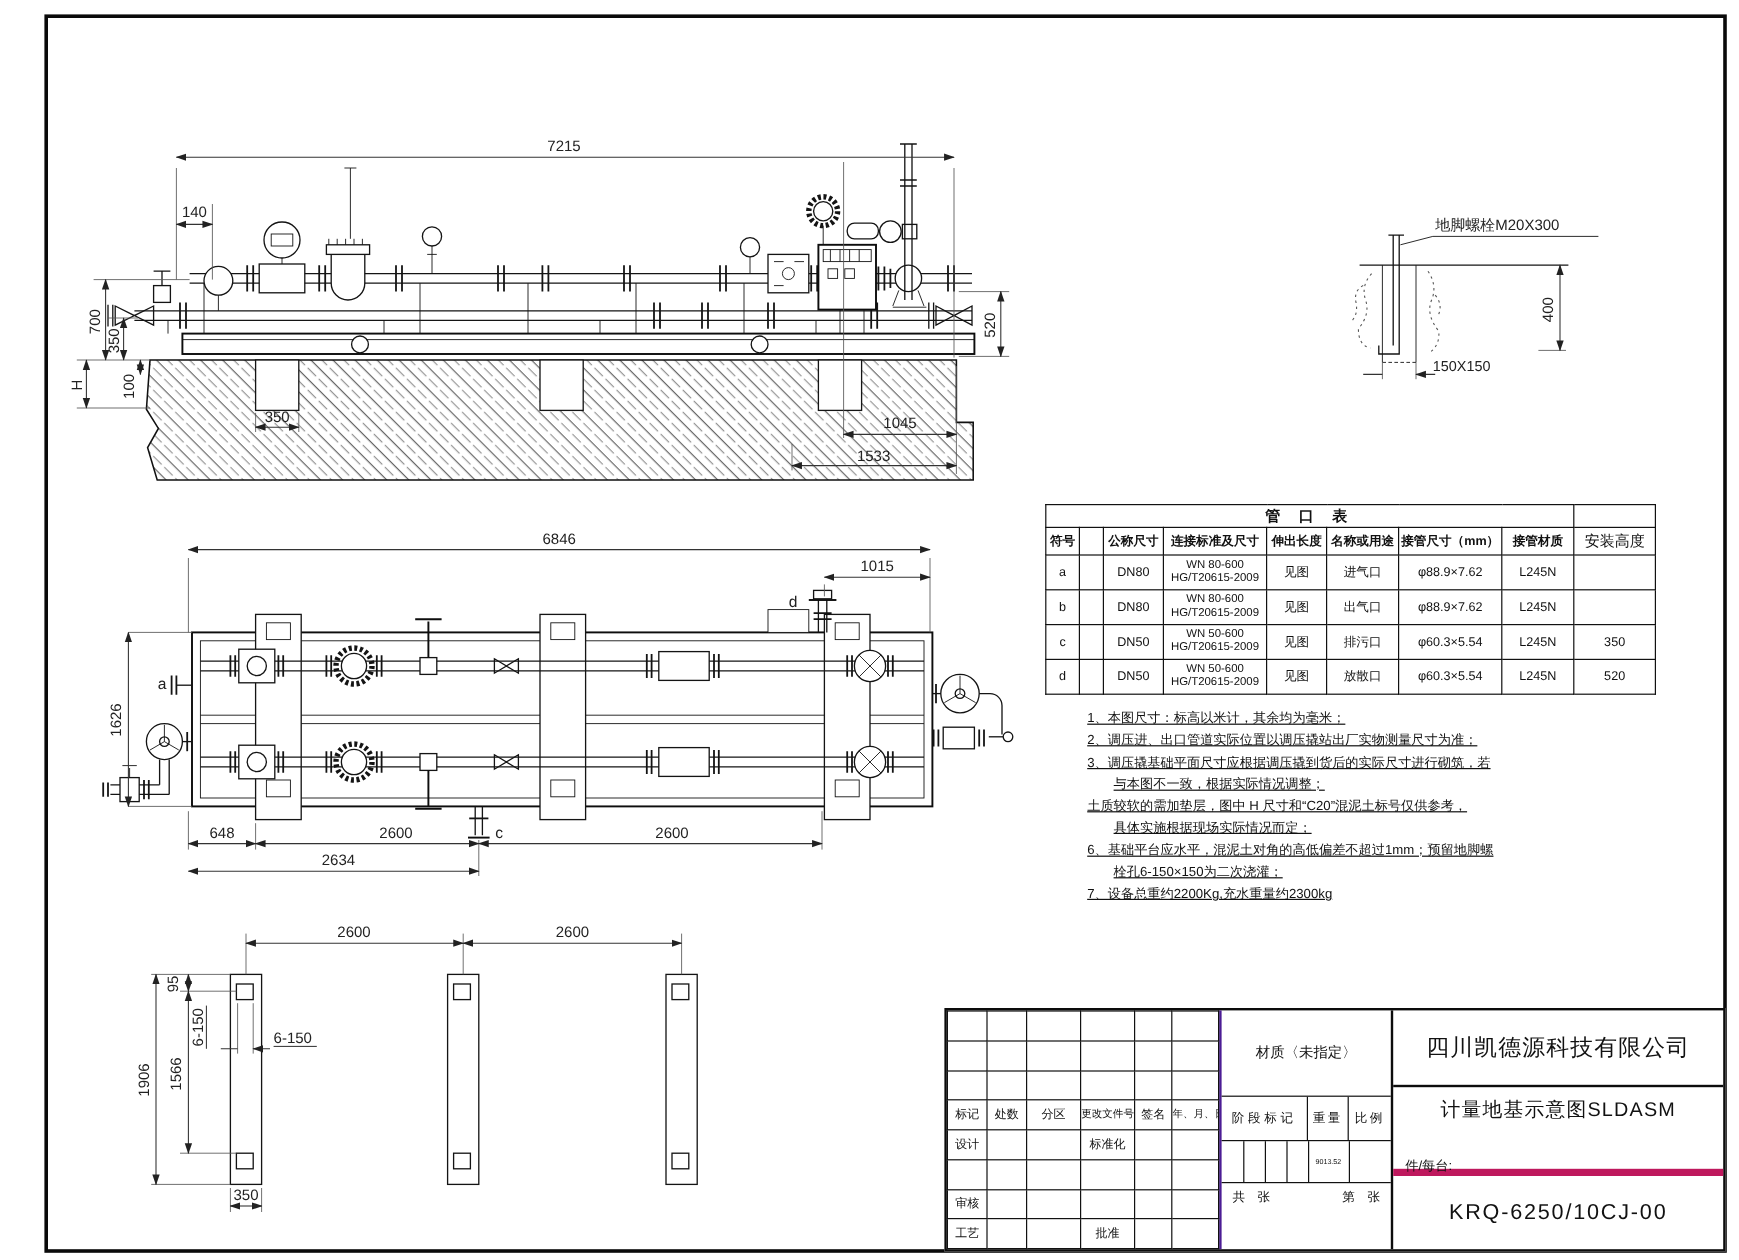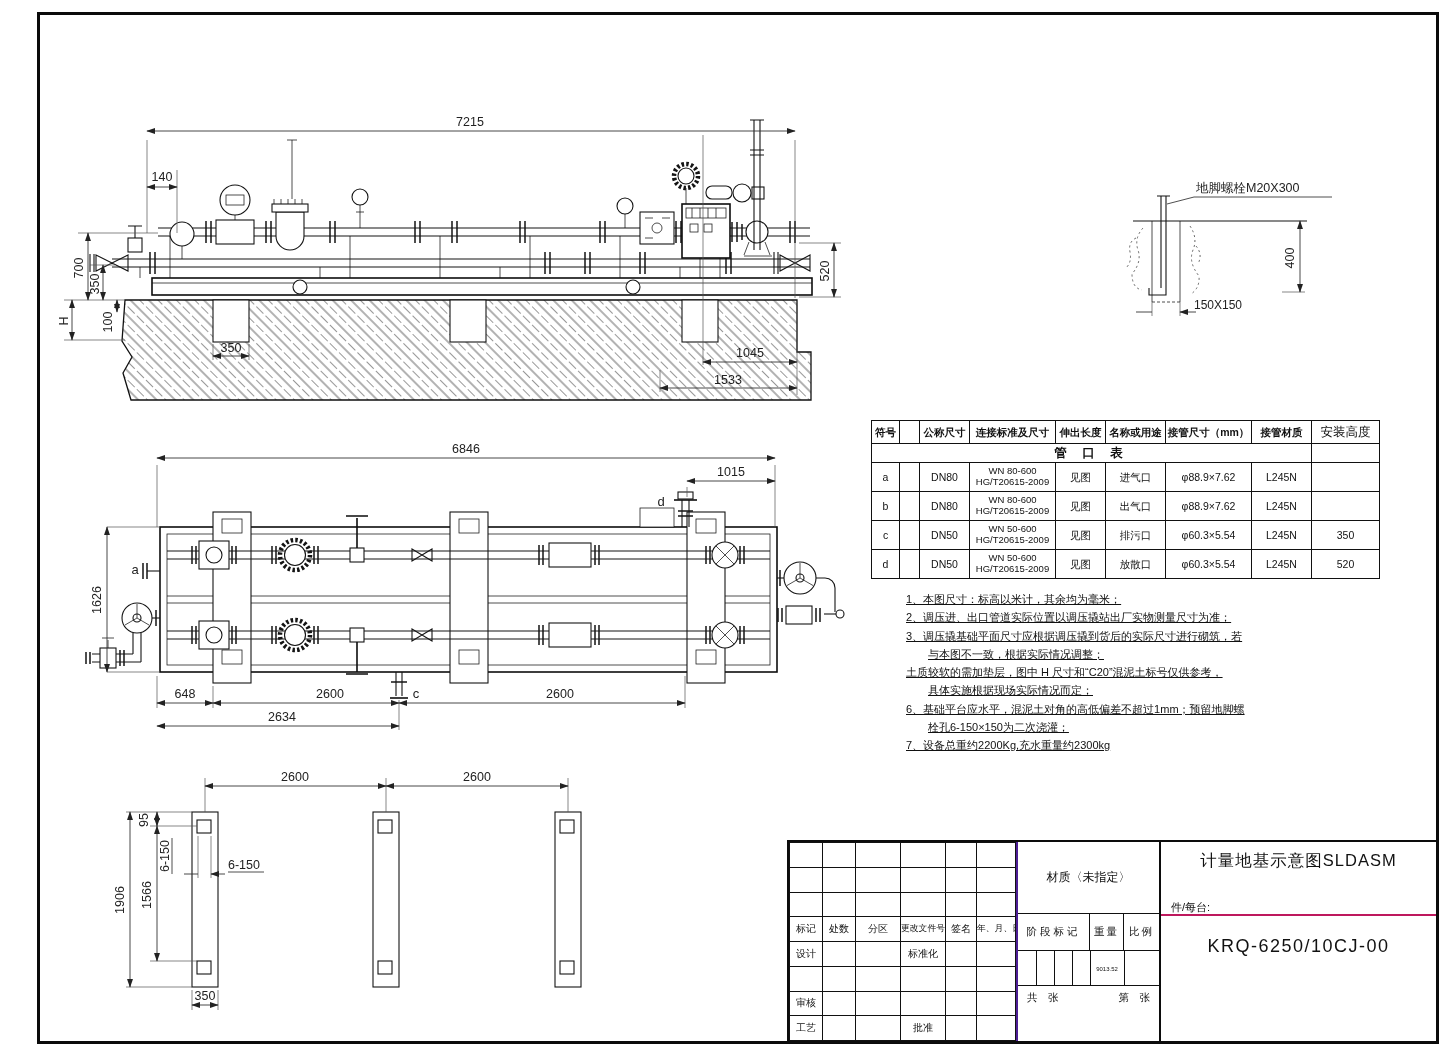--- a/index.html
+++ b/index.html
@@ -31,21 +31,21 @@
   .stage-row>div{display:flex;align-items:center;justify-content:center;font-size:10.5px;box-sizing:border-box;}
   .c-stage{width:72px;border-right:1px solid #111;letter-spacing:3px;}
   .c-weight{width:34px;border-right:1px solid #111;letter-spacing:2px;}
   .c-scale{flex:1;letter-spacing:2px;}
   .small-row{height:35px;border-bottom:1.6px solid #111;position:relative;box-sizing:border-box;}
   .small-row .vl{position:absolute;top:0;bottom:0;width:0;border-left:1px solid #111;}
   .small-row .wv{position:absolute;left:72px;width:34px;top:0;bottom:0;display:flex;align-items:center;justify-content:center;font-size:7px;transform:scale(.85);}
   .sheets-row{height:24px;display:flex;align-items:center;justify-content:space-between;padding:0 9px;font-size:10.5px;box-sizing:border-box;}
   #tb-right{position:absolute;left:372px;top:0;right:0;height:100%;}
   .company{height:64px;border-bottom:2px solid #0c0c0c;display:flex;align-items:center;justify-content:center;font-size:19px;letter-spacing:1px;box-sizing:border-box;}
-  .dtitle{height:74px;border-bottom:2px solid #be185d;box-sizing:border-box;padding:8px 10px 0 10px;}
+  .dtitle{height:74px;border-bottom:6px solid #be185d;box-sizing:border-box;padding:8px 10px 0 10px;}
   .dtitle .t1{font-size:16.5px;text-align:center;letter-spacing:1px;}
   .dtitle .t2{font-size:11px;margin-top:28px;}
   .dno{height:61px;display:flex;align-items:center;justify-content:center;font-size:18px;letter-spacing:1.5px;font-family:"Liberation Sans",sans-serif;}
 </style>
 </head>
 <body>
 
 
 
 <svg id="dwg" width="1449" height="1050" viewBox="0 0 1449 1050">
@@ -382,34 +382,34 @@
         <col style="width:20px">
         <col style="width:50px">
         <col style="width:86px">
         <col style="width:50px">
         <col style="width:60px">
         <col style="width:86px">
         <col style="width:60px">
         <col>
       </colgroup>
     <tbody>
-        <tr style="height:23px">
+        <tr style="height:19px">
+      <td class="ttl" colspan="8">管 口 表</td>
+      <td></td>
+    </tr>
+    <tr style="height:23px">
       <td class="hd">符号</td>
       <td class="hd"></td>
       <td class="hd">公称尺寸</td>
       <td class="hd">连接标准及尺寸</td>
       <td class="hd">伸出长度</td>
       <td class="hd">名称或用途</td>
       <td class="hd">接管尺寸（mm）</td>
       <td class="hd">接管材质</td>
       <td class="thinhd">安装高度</td>
-    </tr>
-    <tr style="height:19px">
-      <td class="ttl" colspan="8">管 口 表</td>
-      <td></td>
     </tr>
     <tr style="height:29px">
       <td>a</td>
           <td></td>
       <td>DN80</td>
       <td class="std">
             <span>WN 80-600</span>
             <span>HG/T20615-2009</span>
           </td>
       <td>见图</td>
@@ -571,20 +571,21 @@
       <div class="vl" style="left:72px"></div>
       <div class="vl" style="left:106px"></div>
       <div class="wv">9013.52</div>
     </div>
     <div class="sheets-row">
       <span>共　张</span>
       <span>第　张</span>
     </div>
   </div>
   <div id="tb-right">
+    <div class="company">四川凯德源科技有限公司</div>
     <div class="dtitle">
       <div class="t1">计量地基示意图SLDASM</div>
       <div class="t2">件/每台:</div>
     </div>
     <div class="dno">KRQ-6250/10CJ-00</div>
   </div>
 </div>
 
 
 

